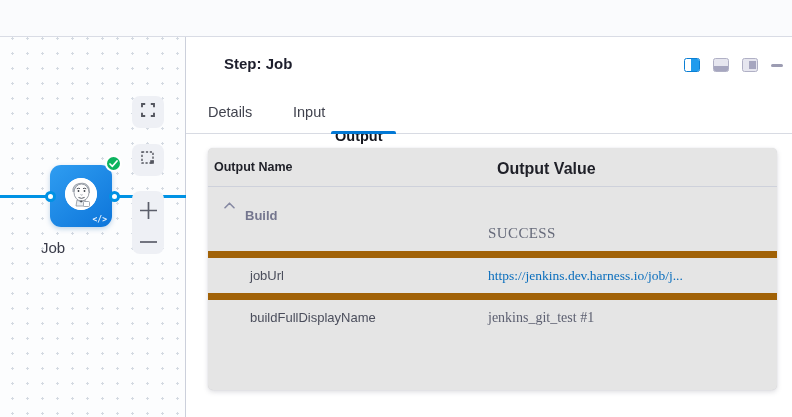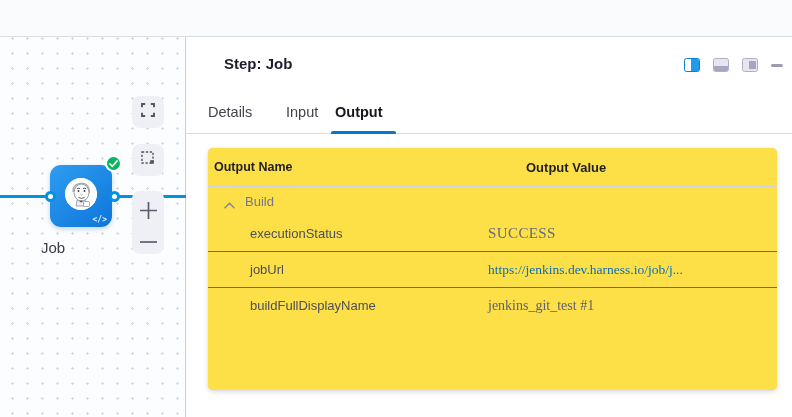--- a/index.html
+++ b/index.html
@@ -50,36 +50,36 @@
   .wic{width:16px;height:14px;border-radius:2.5px;box-sizing:border-box;position:relative;}
   .wic.split{border:1.5px solid #0b7fd4;background:#fff;overflow:hidden;}
   .wic.split .fill{position:absolute;right:0;top:0;width:60%;height:100%;background:#1f9bed;}
   .wic.gray{border:1.5px solid #b0b0c5;background:#e6e6ef;overflow:hidden;}
   .wic.bottom .fill{position:absolute;left:0;bottom:0;width:100%;height:40%;background:#a6a6bf;}
   .wic.rightp .fill{position:absolute;right:1.5px;top:2px;width:7px;height:8px;background:#a6a6bf;}
   .wdash{width:12px;height:3px;border-radius:2px;background:#9c9cb2;}
 
   .tabs{position:absolute;left:0;top:58px;width:606px;height:38px;border-bottom:1px solid #d8dbe3;}
   .tab{position:absolute;top:9px;font-size:14.5px;color:#41434e;cursor:pointer;}
-  .tab.t0{left:22px;text-align:right;} .tab.t1{left:100px;} .tab.t2{left:149px;font-weight:bold;color:#16171f;}
+  .tab.t0{left:22px;text-align:right;} .tab.t1{left:107px;} .tab.t2{left:149px;font-weight:bold;color:#16171f;margin-top:24px;}
   .tab-underline{position:absolute;left:145px;bottom:-1px;width:65px;height:3px;background:#0278d5;
                  border-radius:2px 2px 0 0;}
 
   
-  .card{position:absolute;left:22px;top:111px;width:569px;height:242px;background:#fde047;
+  .card{position:absolute;left:22px;top:111px;width:569px;height:242px;background:#e5e5e5;
         border-radius:5px;box-shadow:0 0 1px rgba(40,41,61,.18),0 2px 5px rgba(96,97,112,.22);
         box-sizing:border-box;}
   .thead{position:relative;height:38px;border-bottom:1px solid #ced1db;}
   .thead .c1{position:absolute;left:6px;top:12px;font-size:12.5px;font-weight:bold;color:#1f2028;}
-  .thead .c2{position:absolute;left:289px;top:12px;font-size:13px;font-weight:bold;color:#1f2028;margin-left:29px;}
+  .thead .c2{position:absolute;left:289px;top:12px;font-size:16px;font-weight:bold;color:#1f2028;}
   .grow{position:relative;height:29px;}
   .grow .chev{position:absolute;left:16px;top:8px;}
-  .grow .glabel{position:absolute;left:37px;top:7px;font-size:13px;color:#74768e;}
+  .grow .glabel{position:absolute;left:37px;top:21px;font-size:13px;color:#74768e;font-weight:bold;}
   .orow{position:relative;height:35px;}
-  .orow + .orow{border-top:1px solid #a16207;}
+  .orow + .orow{border-top:7px solid #a16207;}
   .oname{position:absolute;left:42px;top:10px;font-size:13px;color:#4b4e5c;}
   .oval{position:absolute;left:280px;top:10px;font-size:14px;color:#5d6071;font-family:Liberation Serif, serif;}
   .oval.big{font-size:15px;top:9px;color:#666a7a;letter-spacing:.4px;}
   .oval.link{font-size:13.5px;color:#0a6ebd;text-decoration:none;}
 </style>
 </head>
 <body>
 
 <div class="screen">
 
@@ -181,21 +181,20 @@
       <div class="grow">
         <span class="chev">
           <svg width="11" height="7" viewBox="0 0 11 7">
             <polyline points="1,5.7 5.5,1.2 10,5.7" fill="none" stroke="#878aa3" stroke-width="1.6" stroke-linecap="round" stroke-linejoin="round"></polyline>
           </svg>
         </span>
         <span class="glabel">Build</span>
       </div>
 
       <div class="orow">
-        <div class="oname">executionStatus</div>
         <div class="oval big">SUCCESS</div>
       </div>
       <div class="orow">
         <div class="oname">jobUrl</div>
         <a href="#" class="oval link">https://jenkins.dev.harness.io/job/j...</a>
       </div>
       <div class="orow">
         <div class="oname">buildFullDisplayName</div>
         <div class="oval">jenkins_git_test #1</div>
       </div>

